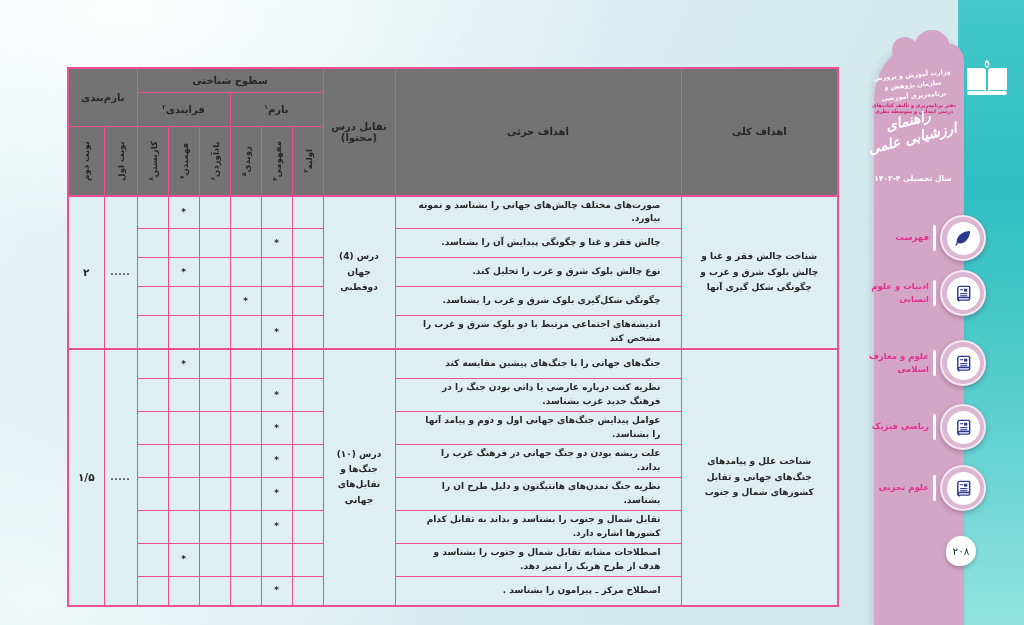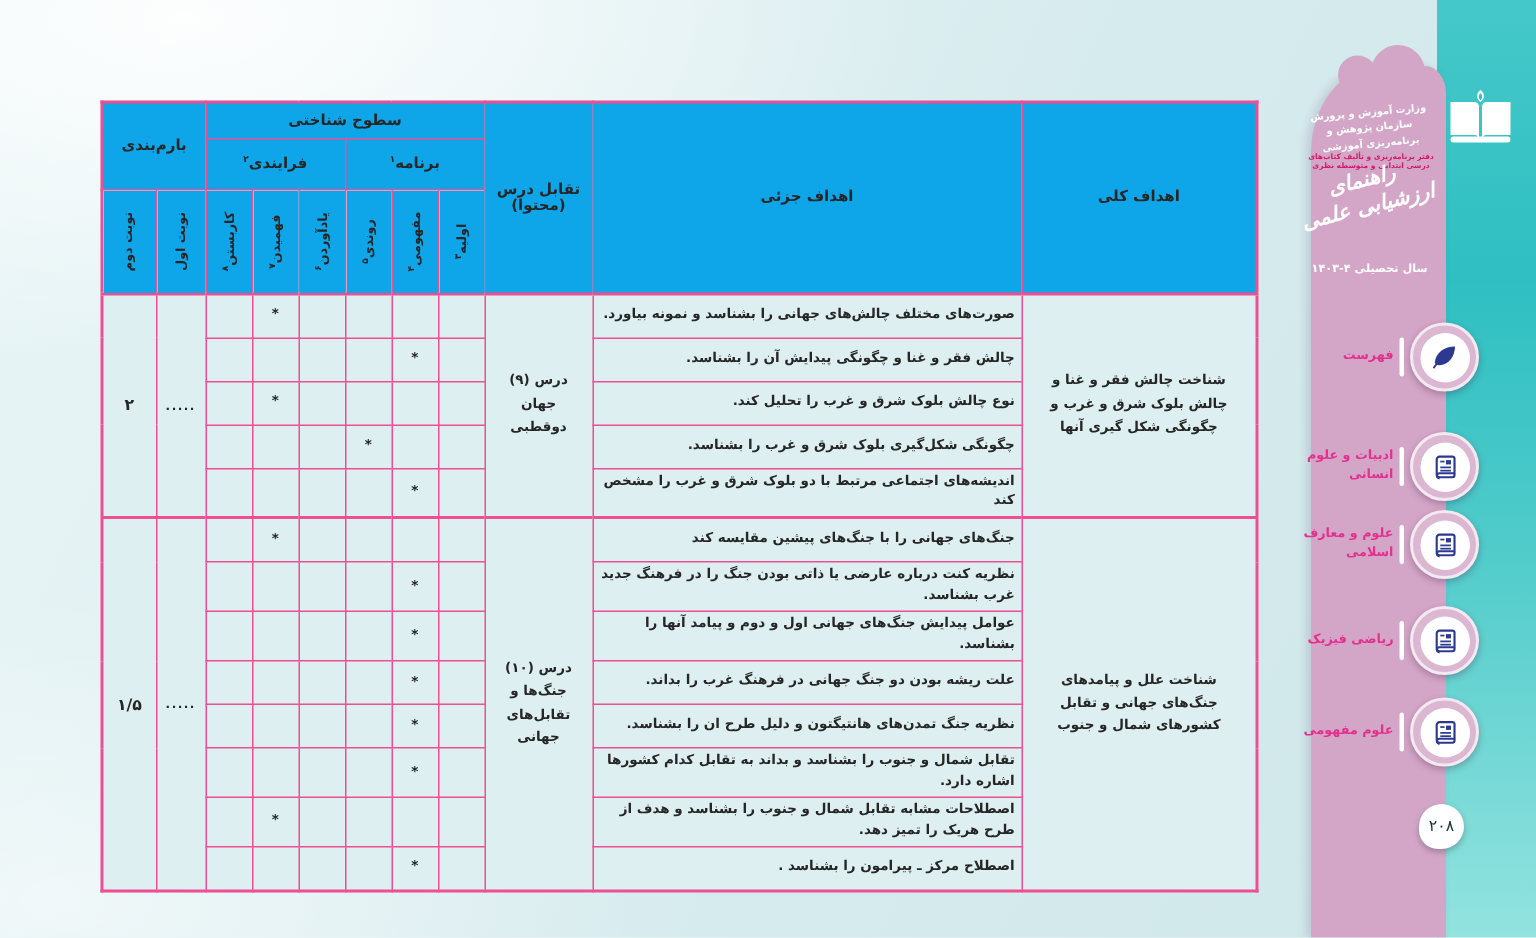--- a/index.html
+++ b/index.html
@@ -14,29 +14,29 @@
   }
 
   
   .score-table{
     position:absolute;top:67px;left:67px;width:771px;
     border-collapse:collapse;table-layout:fixed;
     border:2px solid #ee4f93;
     background:#ddeff1;
   }
   .score-table th,.score-table td{border:1px solid #ee4f93;vertical-align:middle;color:#262626;}
-  .score-table thead th{background:#0ea5e9;font-weight:bold;font-size:10px;text-align:center;padding:2px;}
+  .score-table thead th{background:#737373;font-weight:bold;font-size:10px;text-align:center;padding:2px;}
   .score-table tbody td{background:#ddeff1;font-weight:bold;font-size:9px;}
   .h-row1{height:24px}
   .h-row2{height:34px}
   .rot-row th{height:64px;position:relative;}
   .vtext{position:absolute;left:50%;top:50%;transform:translate(-50%,-50%) rotate(-90deg);
          white-space:nowrap;font-size:8.5px;font-weight:bold;}
   sup{font-size:6px;}
-  .obj-cell{text-align:right;padding:2px 4px;line-height:1.55;height:24px;}
+  .obj-cell{text-align:right;padding:2px 20px;line-height:1.55;height:24px;}
   .goal-cell{text-align:center;padding:2px 6px;line-height:1.7;border-radius:25px;}
   .lesson-cell{text-align:center;padding:2px 4px;line-height:1.7;}
   .level-cell{text-align:center;font-size:11px;line-height:1;padding:0;}
   .score-cell{text-align:center;}
   .score-cell.num{font-size:10.5px;}
   .score-cell.dots{font-size:8px;letter-spacing:1px;}
   tr.section-start td{border-top:2px solid #ee4f93;}
 
   
   .teal-band{position:absolute;top:0;right:0;width:66px;height:625px;
@@ -100,21 +100,21 @@
         <th rowspan="3">اهداف جزئی</th>
         <th rowspan="3">
           <span>تقابل درس</span><br>
           <span>(محتوا)</span>
         </th>
         <th colspan="6">سطوح شناختی</th>
         <th colspan="2" rowspan="2">بارم‌بندی</th>
       </tr>
       <tr class="h-row2">
         <th colspan="3">
-          <span>برنامه</span><sup>۱</sup>
+          <span>بارم</span><sup>۱</sup>
         </th>
         <th colspan="3">
           <span>فرایندی</span><sup>۲</sup>
         </th>
       </tr>
       <tr class="rot-row">
         <th>
             <span class="vtext"><span>اولیه</span><sup>۳</sup></span>
           </th>
         <th>
@@ -137,21 +137,21 @@
           </th>
         <th>
             <span class="vtext">نوبت دوم</span>
           </th>
       </tr>
     </thead>
     <tbody id="tbody">
         <tr class="section-start">
           <td class="goal-cell" rowspan="5">شناخت چالش فقر و غنا و چالش بلوک شرق و غرب و چگونگی شکل گیری آنها</td>
           <td class="obj-cell">صورت‌های مختلف چالش‌های جهانی را بشناسد و نمونه بیاورد.</td>
-          <td class="lesson-cell" rowspan="5">درس (۹) جهان دوقطبی</td>
+          <td class="lesson-cell" rowspan="5">درس (4) جهان دوقطبی</td>
           <td class="level-cell"></td>
           <td class="level-cell"></td>
           <td class="level-cell"></td>
           <td class="level-cell"></td>
           <td class="level-cell">*</td>
           <td class="level-cell"></td>
           <td class="score-cell dots" rowspan="5">.....</td>
           <td class="score-cell num" rowspan="5">۲</td>
         </tr>
         <tr>
@@ -302,21 +302,21 @@
         <span class="nav-bar"></span>
         <span class="nav-circle">
           <span class="nav-circle-inner">
             <svg width="20" height="20" viewBox="0 0 20 20">
               <path d="M17 3 C10 3 4 7 3.5 14 c0 0 1.5 1.5 3 1.5 C13 15.5 17 9 17 3 Z" fill="#2b3990"></path>
               <path d="M3 17 C6 12 11 8 16 4.5" stroke="#2b3990" stroke-width="1.3" fill="none" stroke-linecap="round"></path>
             </svg>
           </span>
         </span>
       </div>
-      <div class="nav-item" style="top: 288px;">
+      <div class="nav-item" style="top: 270px;">
         <span class="nav-label">ادبیات و علوم انسانی</span>
         <span class="nav-bar"></span>
         <span class="nav-circle">
           <span class="nav-circle-inner">
             <svg width="19" height="19" viewBox="0 0 20 20">
               <path d="M16.5 3.5 v12 a1.5 1.5 0 0 1 -1.5 1.5 H6 a2 2 0 0 1 -2 -2 V4.5 a2 2 0 0 1 2 -2 h9 a1.5 1.5 0 0 1 1.5 1Z" fill="none" stroke="#2b3990" stroke-width="1.5"></path>
               <path d="M16.5 14.2 H6 a1.8 1.8 0 0 0 0 3.6" fill="none" stroke="#2b3990" stroke-width="1.5"></path>
               <rect x="10.5" y="5" width="3.5" height="3" fill="#2b3990"></rect>
               <rect x="6.5" y="5.4" width="3" height="1.2" fill="#2b3990"></rect>
               <rect x="6.5" y="9.5" width="7.5" height="1.2" fill="#2b3990"></rect>
@@ -351,21 +351,21 @@
               <path d="M16.5 14.2 H6 a1.8 1.8 0 0 0 0 3.6" fill="none" stroke="#2b3990" stroke-width="1.5"></path>
               <rect x="10.5" y="5" width="3.5" height="3" fill="#2b3990"></rect>
               <rect x="6.5" y="5.4" width="3" height="1.2" fill="#2b3990"></rect>
               <rect x="6.5" y="9.5" width="7.5" height="1.2" fill="#2b3990"></rect>
               <rect x="6.5" y="11.8" width="7.5" height="1.2" fill="#2b3990"></rect>
             </svg>
           </span>
         </span>
       </div>
       <div class="nav-item" style="top: 465px;">
-        <span class="nav-label">علوم مفهومی</span>
+        <span class="nav-label">علوم تجربی</span>
         <span class="nav-bar"></span>
         <span class="nav-circle">
           <span class="nav-circle-inner">
             <svg width="19" height="19" viewBox="0 0 20 20">
               <path d="M16.5 3.5 v12 a1.5 1.5 0 0 1 -1.5 1.5 H6 a2 2 0 0 1 -2 -2 V4.5 a2 2 0 0 1 2 -2 h9 a1.5 1.5 0 0 1 1.5 1Z" fill="none" stroke="#2b3990" stroke-width="1.5"></path>
               <path d="M16.5 14.2 H6 a1.8 1.8 0 0 0 0 3.6" fill="none" stroke="#2b3990" stroke-width="1.5"></path>
               <rect x="10.5" y="5" width="3.5" height="3" fill="#2b3990"></rect>
               <rect x="6.5" y="5.4" width="3" height="1.2" fill="#2b3990"></rect>
               <rect x="6.5" y="9.5" width="7.5" height="1.2" fill="#2b3990"></rect>
               <rect x="6.5" y="11.8" width="7.5" height="1.2" fill="#2b3990"></rect>

